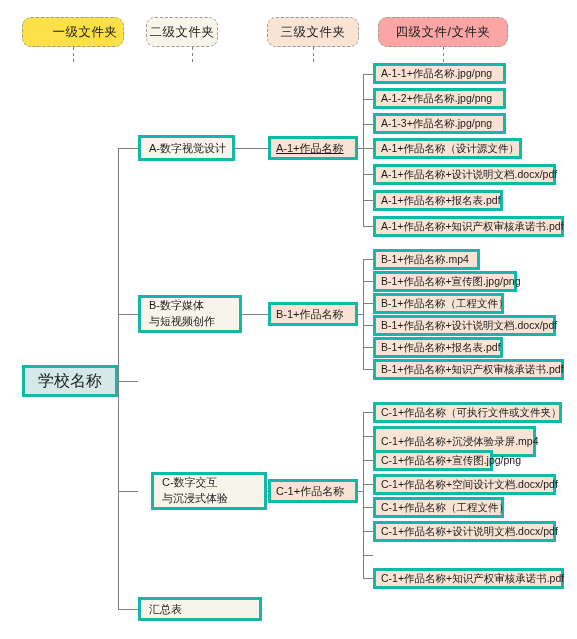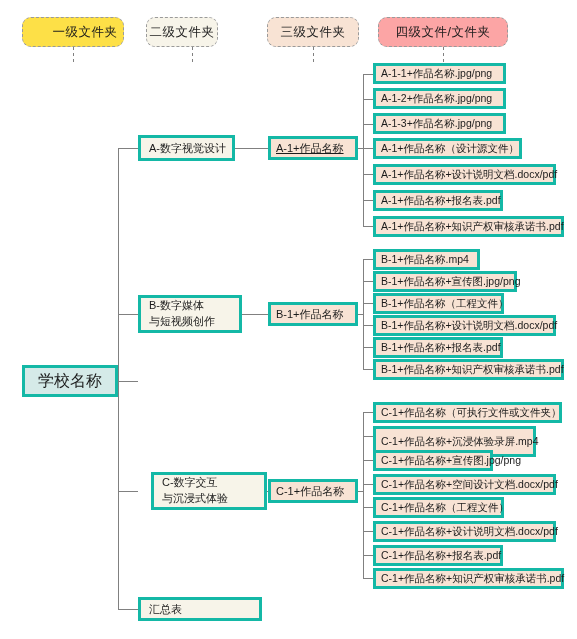--- a/index.html
+++ b/index.html
@@ -233,20 +233,17 @@
   </div>
   <div class="node box file" style="left:373px; top:474px; width:183px; height:21px;">
     <span>C-1+作品名称+空间设计文档.docx/pdf</span>
   </div>
   <div class="node box file" style="left:373px; top:497px; width:131px; height:21px;">
     <span>C-1+作品名称（工程文件）</span>
   </div>
   <div class="node box file" style="left:373px; top:521px; width:183px; height:21px;">
     <span>C-1+作品名称+设计说明文档.docx/pdf</span>
   </div>
-  <div class="node box file" style="left:373px; top:545px; width:130px; height:21px;">
-    <span>C-1+作品名称+报名表.pdf</span>
-  </div>
   <div class="node box file" style="left:373px; top:568px; width:191px; height:21px;align-items:center;">
     <span>C-1+作品名称+知识产权审核承诺书.pdf</span>
   </div>
 
 </div>
 
 </body></html>

